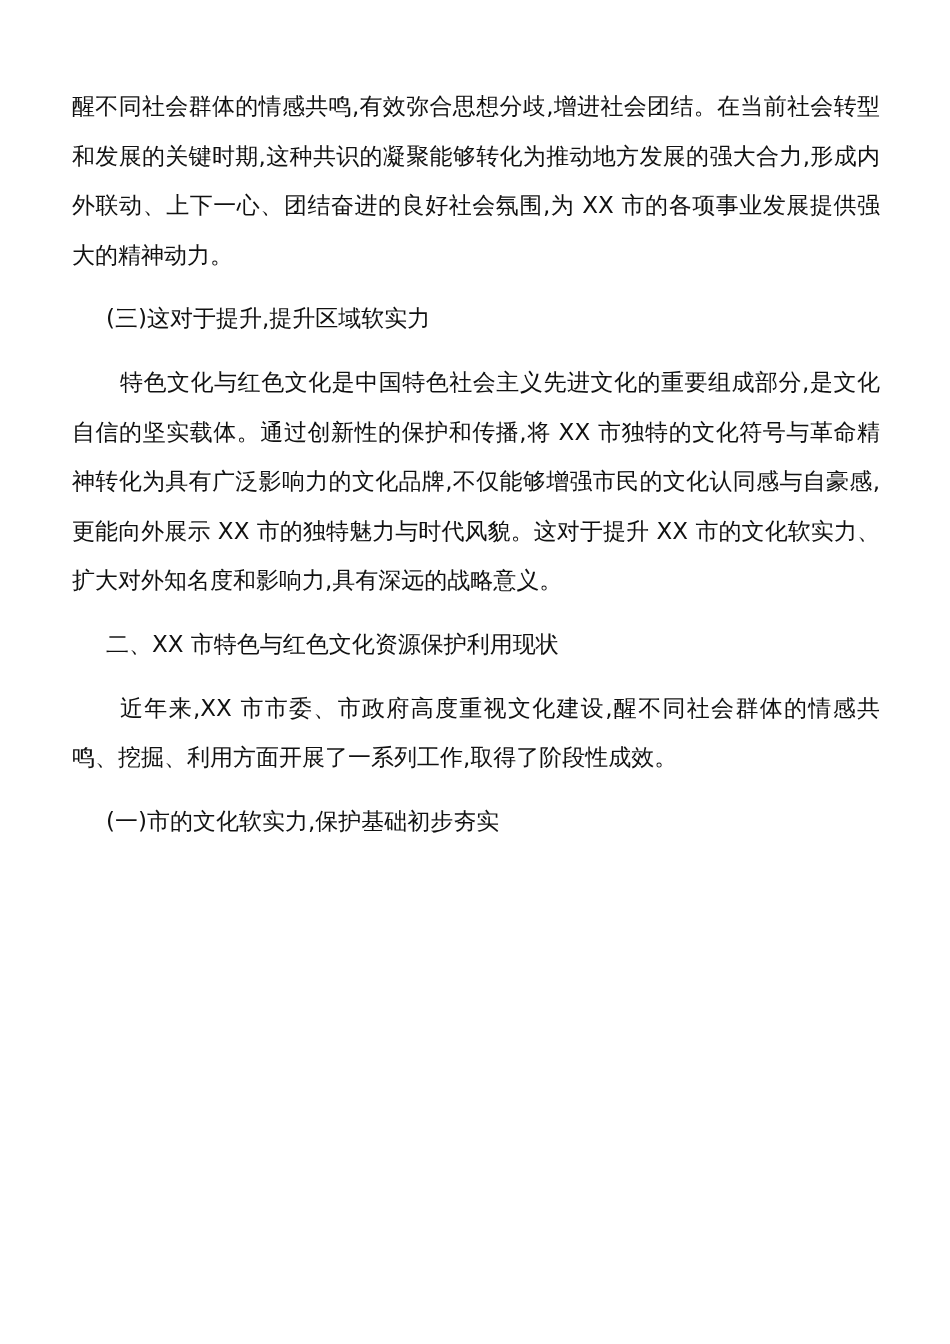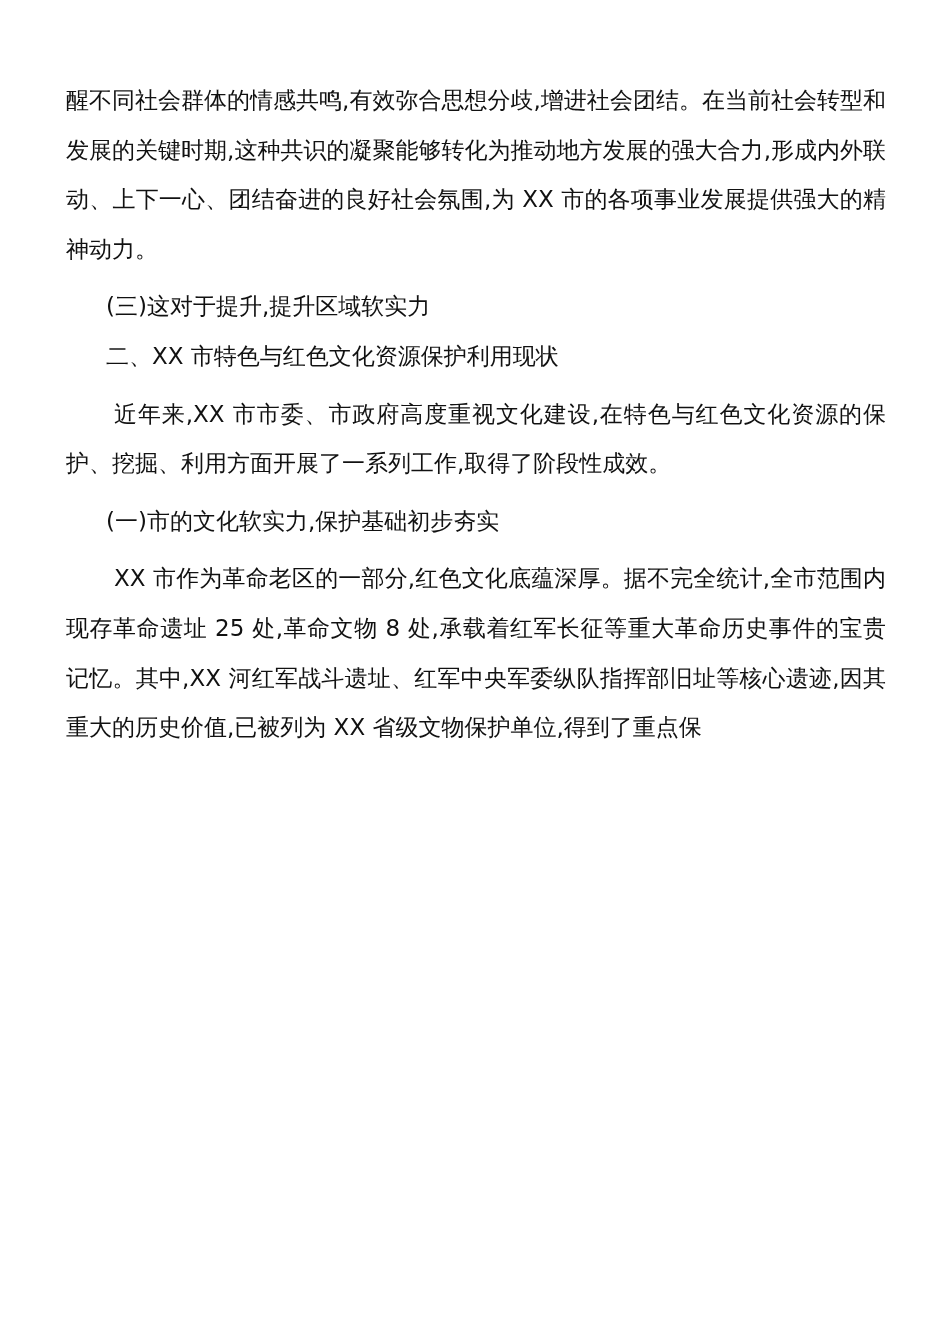--- a/index.html
+++ b/index.html
@@ -2,27 +2,27 @@
 <html><head>
 <meta charset="utf-8">
 <style>
   html, body { margin: 0; padding: 0; background: #ffffff; }
   body { width: 950px; height: 1344px; overflow: hidden; position: relative; }
   .page {
     position: absolute; left: 58px; top: 68px; width: 836px;
     font-family: "DejaVu Sans", "Liberation Sans", sans-serif;
     font-size: 23px; color: #111111; line-height: 49.6px;
   }
-  .p { margin: 8px; text-align: justify; text-align-last: left; }
+  .p { margin: 14px; text-align: justify; text-align-last: left; }
   .indent { text-indent: 48px; }
   .heading { margin: 0; text-indent: 48px; }
 </style>
 </head>
 <body>
 
 <div class="page">
   <p class="p">醒不同社会群体的情感共鸣,有效弥合思想分歧,增进社会团结。在当前社会转型和发展的关键时期,这种共识的凝聚能够转化为推动地方发展的强大合力,形成内外联动、上下一心、团结奋进的良好社会氛围,为 XX 市的各项事业发展提供强大的精神动力。</p>
   <p class="heading">(三)这对于提升,提升区域软实力</p>
+  <p class="p indent">特色文化与红色文化是中国特色社会主义先进文化的重要组成部分,是文化自信的坚实载体。通过创新性的保护和传播,将 XX 市独特的文化符号与革命精神转化为具有广泛影响力的文化品牌,不仅能够增强市民的文化认同感与自豪感,更能向外展示 XX 市的独特魅力与时代风貌。这对于提升 XX 市的文化软实力、扩大对外知名度和影响力,具有深远的战略意义。</p>
   <p class="heading">二、XX 市特色与红色文化资源保护利用现状</p>
-  <p class="p indent">近年来,XX 市市委、市政府高度重视文化建设,在特色与红色文化资源的保护、挖掘、利用方面开展了一系列工作,取得了阶段性成效。</p>
+  <p class="p indent">近年来,XX 市市委、市政府高度重视文化建设,醒不同社会群体的情感共鸣、挖掘、利用方面开展了一系列工作,取得了阶段性成效。</p>
   <p class="heading">(一)市的文化软实力,保护基础初步夯实</p>
-  <p class="p indent">XX 市作为革命老区的一部分,红色文化底蕴深厚。据不完全统计,全市范围内现存革命遗址 25 处,革命文物 8 处,承载着红军长征等重大革命历史事件的宝贵记忆。其中,XX 河红军战斗遗址、红军中央军委纵队指挥部旧址等核心遗迹,因其重大的历史价值,已被列为 XX 省级文物保护单位,得到了重点保</p>
 </div>
 
 </body></html>

